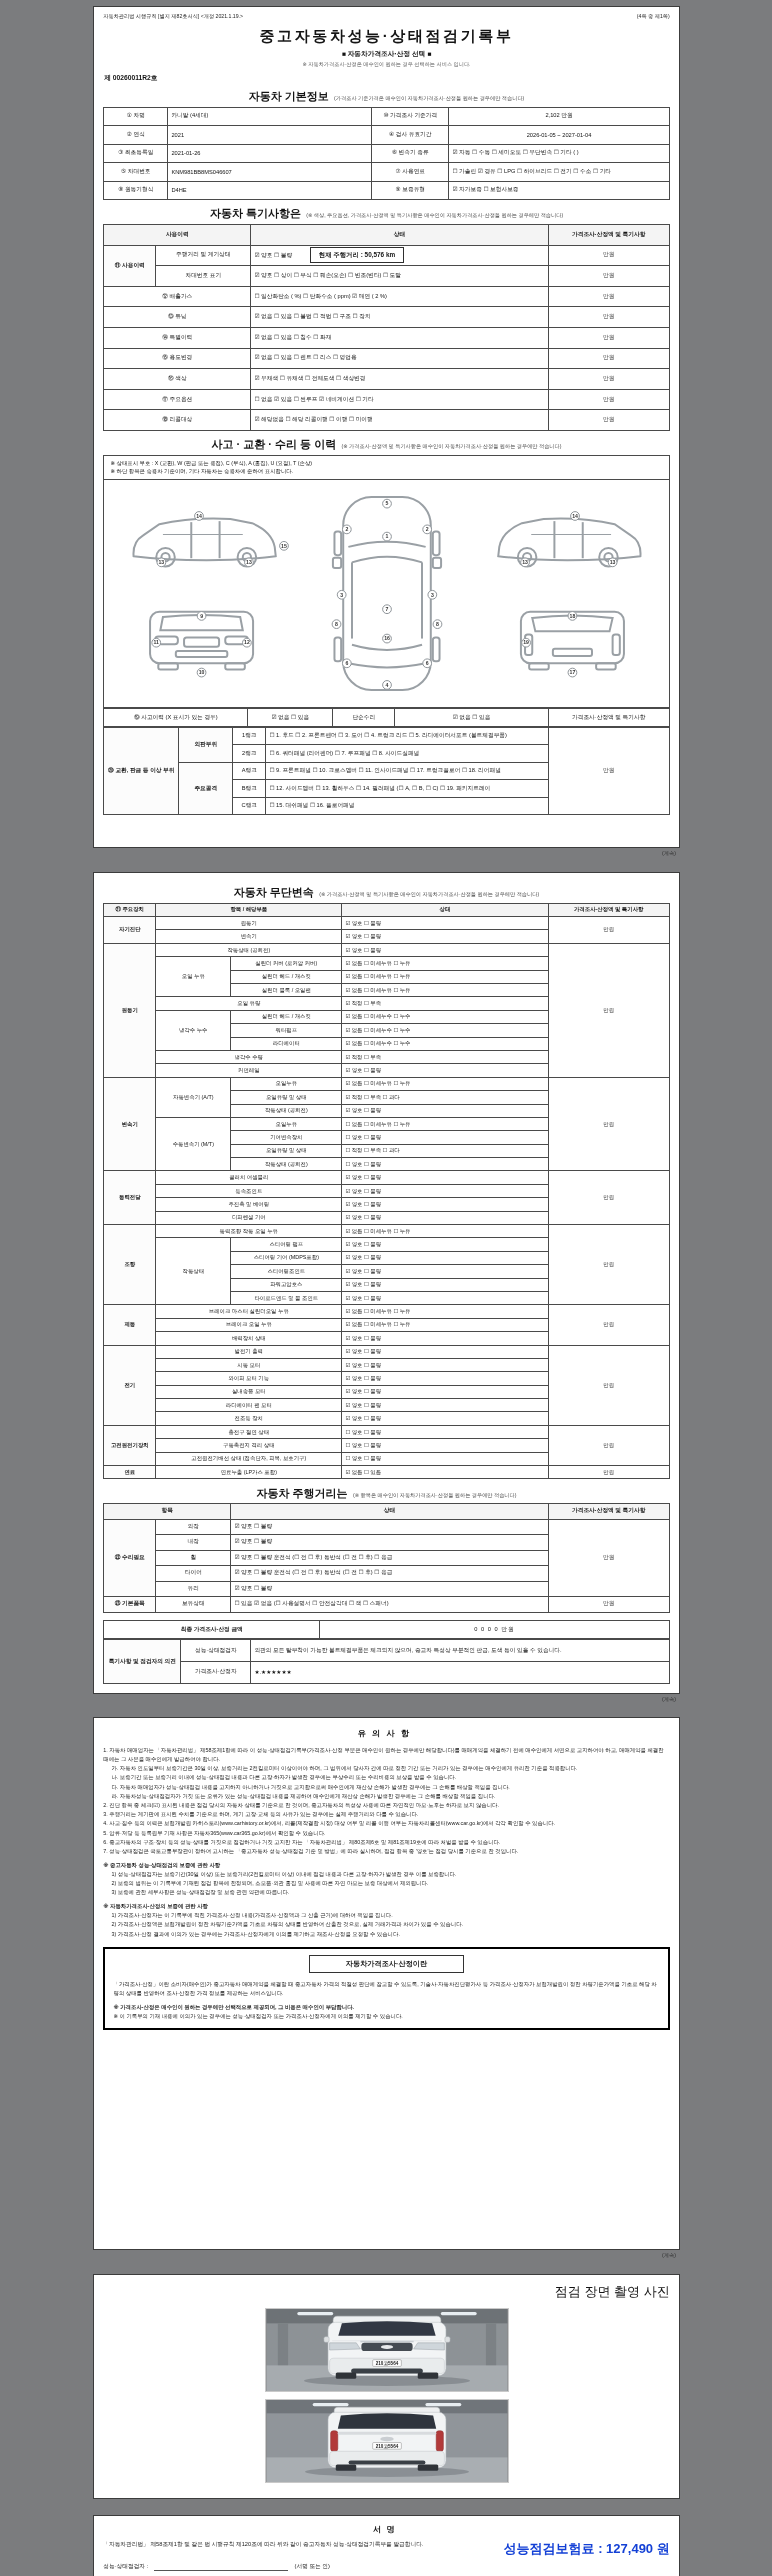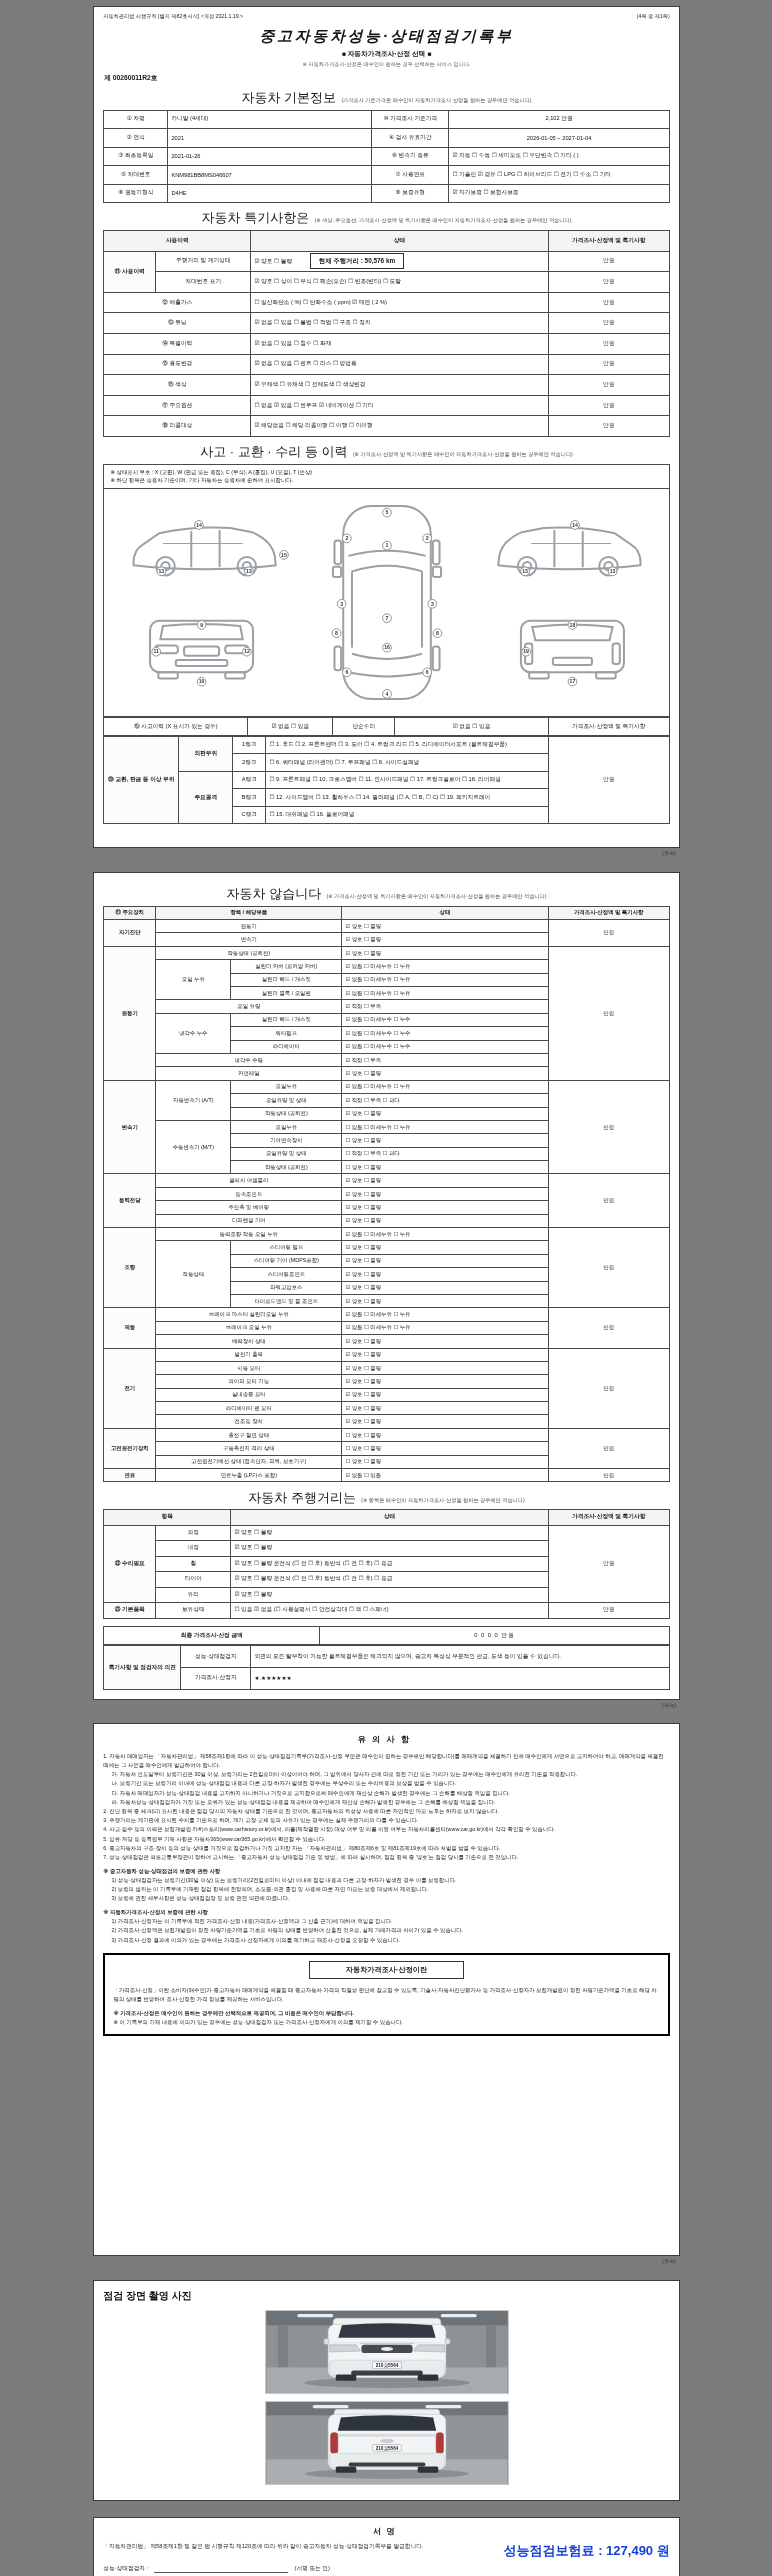--- a/index.html
+++ b/index.html
@@ -11,27 +11,27 @@
   .page { width:587px; margin:0 auto; padding-top:6.2px; }
   .panel { background:#ffffff; border:0.5px solid #3c3c3c; padding:6.2px 9.3px 9.3px; }
   .panel1 { min-height:842px; }
   .panel2 { min-height:809px; }
   .panel3 { min-height:533px; }
   .panel4 { min-height:206px; }
   .panel5 { min-height:82px; }
   .cont { text-align:right; font-size:5.2px; color:#2d2d2d; padding:2.1px 4.1px 14.4px 0; }
 
   .meta-row { display:flex; justify-content:space-between; font-size:5.2px; color:#222; }
-  .doc-title { text-align:center; font-size:15px; font-weight:bold; letter-spacing:2.6px; margin-top:6.2px;font-style:italic; }
+  .doc-title { text-align:center; font-size:15px; font-weight:bold; letter-spacing:2.6px; margin-top:6.2px; }
   .doc-sub { text-align:center; font-size:6.7px; font-weight:bold; margin-top:4.1px; }
   .doc-sub-note { text-align:center; font-size:5.2px; color:#555; margin-top:2.1px; }
   .doc-no { font-size:6.7px; font-weight:bold; margin:6.2px 0 2.1px 1px; }
 
   .sec-head { text-align:center; margin:6.2px 0 2.6px; }
-  .sec-title { font-size:13px; font-weight:normal; }
+  .sec-title { font-size:11px; font-weight:bold; }
   .sec-note { font-size:5.2px; color:#444; margin-left:3.1px; }
 
   table.form { width:100%; border-collapse:collapse; table-layout:fixed; }
   table.form td { border:0.5px solid #4a4a4a; font-size:5.7px; padding:1.5px 3.1px; height:16.5px; vertical-align:middle; overflow:hidden; }
   table.basic td { height:18.5px; }
   table.overall td { height:20.6px; }
   table.detail td { height:13.4px; font-size:5.4px; padding:1px 3.1px; }
   table.hist td, table.parts td { height:17.5px; }
   table.etc td { height:15.5px; }
   table.finalp td { height:18.5px; }
@@ -57,21 +57,21 @@
   .lbl circle { fill:#ffffff; stroke:#8f959a; stroke-width:1; }
   .lbl text { fill:#333; font-size:10px; font-weight:bold; text-anchor:middle; }
 
   .notice-title { text-align:center; font-weight:bold; font-size:8.2px; letter-spacing:6.2px; margin:3.1px 0 7.2px; }
   .note-line { font-size:5.4px; line-height:1.7; color:#222; }
   .note-line.b { font-weight:bold; margin-top:4.6px; }
   .note-line.in1 { padding-left:8.2px; }
   .pricing-box { border:2px solid #000000; margin-top:8.2px; padding:6.2px 8.2px 7.2px; }
   .pricing-box-title { text-align:center; font-weight:bold; font-size:7.2px; border:0.5px solid #333; width:155px; margin:0 auto 6.2px; padding:3.1px 0; }
 
-  .photo-title { text-align:left; font-weight:bold; font-size:10px; margin:2.1px 0 7.2px; }
+  .photo-title { text-align:right; font-weight:normal; font-size:13px; margin:2.1px 0 7.2px; }
   .photo-wrap { width:244px; margin:0 auto 6.2px; border:1px solid #c9c9c9; background:#888; font-size:0; }
   .plate-text { font-size:9px; fill:#1a1a1a; text-anchor:middle; font-weight:bold; }
 
   .sign-title { text-align:center; font-weight:bold; font-size:8.2px; letter-spacing:5.2px; margin:1px 0 5.2px; }
   .sign-row { display:flex; justify-content:space-between; align-items:flex-start; gap:15.5px; }
   .sign-statement { font-size:5.7px; color:#222; line-height:1.6; max-width:392px; }
   .sign-fee { color:#1441d6; font-weight:bold; font-size:13px; white-space:nowrap; }
   .sign-line { font-size:5.7px; margin-top:5.2px; display:flex; align-items:flex-end; }
   .sig-blank { display:inline-block; width:134px; border-bottom:0.5px solid #555; margin:0 6.2px; height:6.2px; }
 </style>
@@ -367,21 +367,21 @@
             <td class="ct">C랭크</td>
             <td class="st">☐ 15. 대쉬패널   ☐ 16. 플로어패널</td>
           </tr>
         </tbody>
     </table>
   </div>
   <div class="cont">(계속)</div>
 
   <div class="panel panel2">
     <div class="sec-head">
-      <span class="sec-title">자동차 않습니다</span>
+      <span class="sec-title">자동차 무단변속</span>
       <span class="sec-note">(※ 가격조사·산정액 및 특기사항은 매수인이 자동차가격조사·산정을 원하는 경우에만 적습니다)</span>
     </div>
     <table class="form detail">
       <colgroup>
           <col style="width:52px">
           <col style="width:75px">
           <col style="width:111px">
           <col>
           <col style="width:121px">
         </colgroup>

